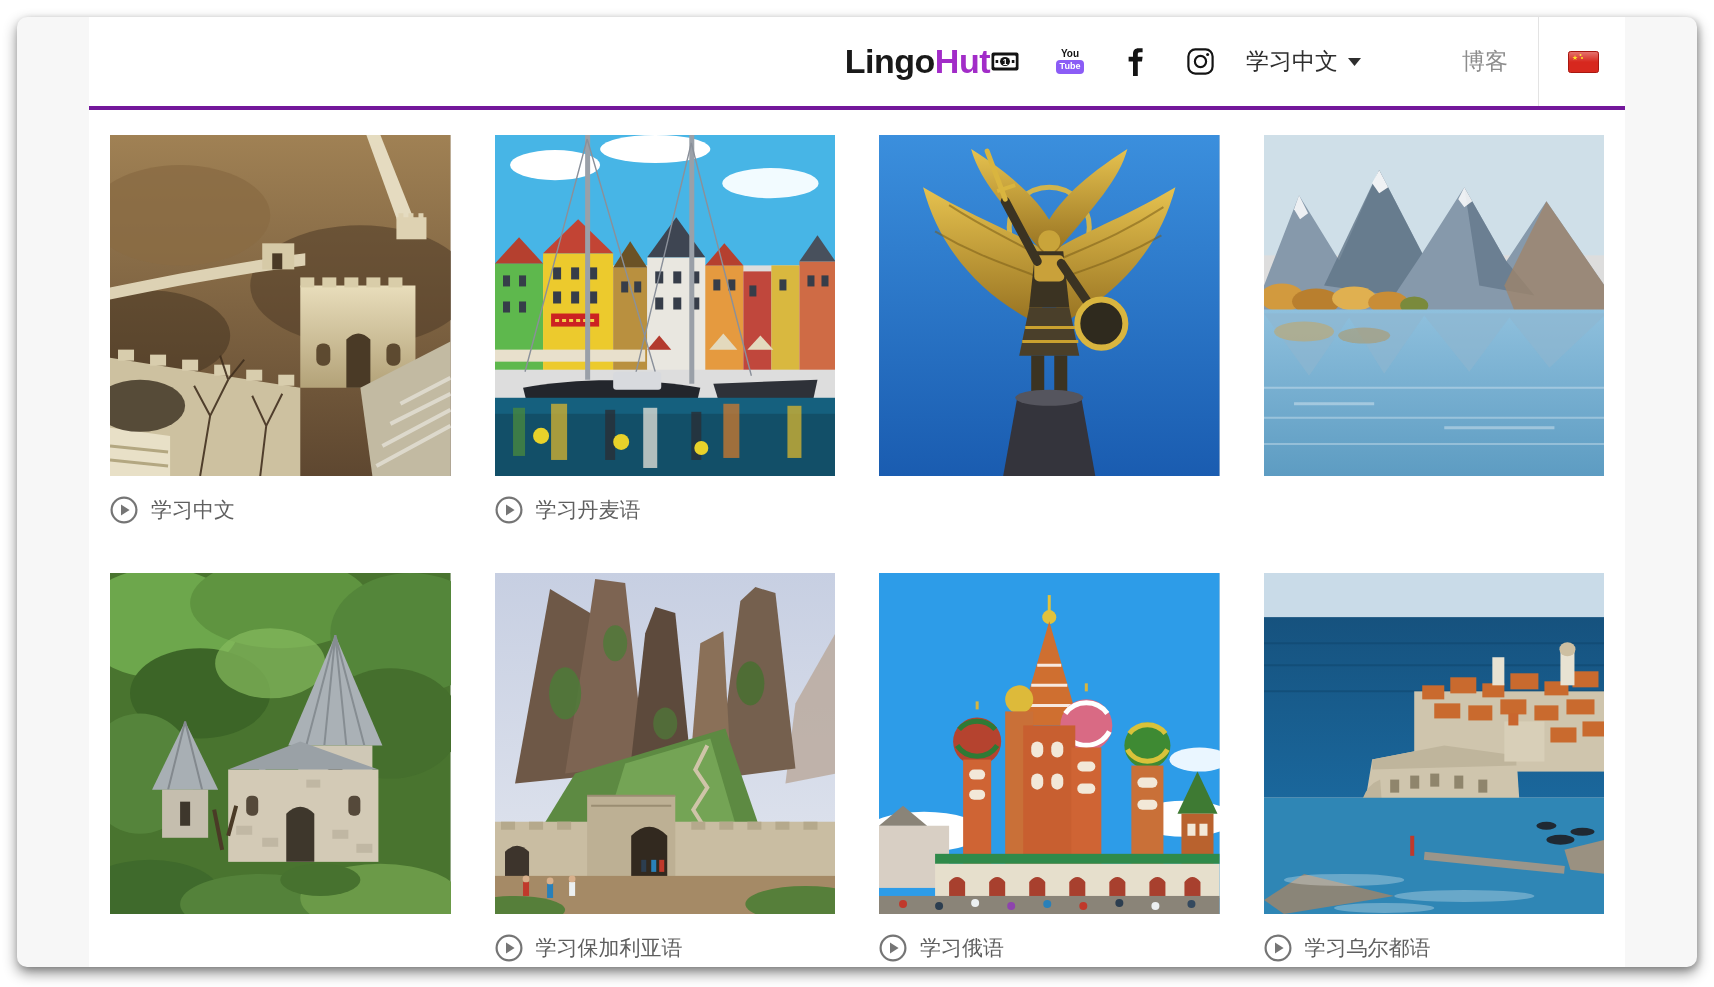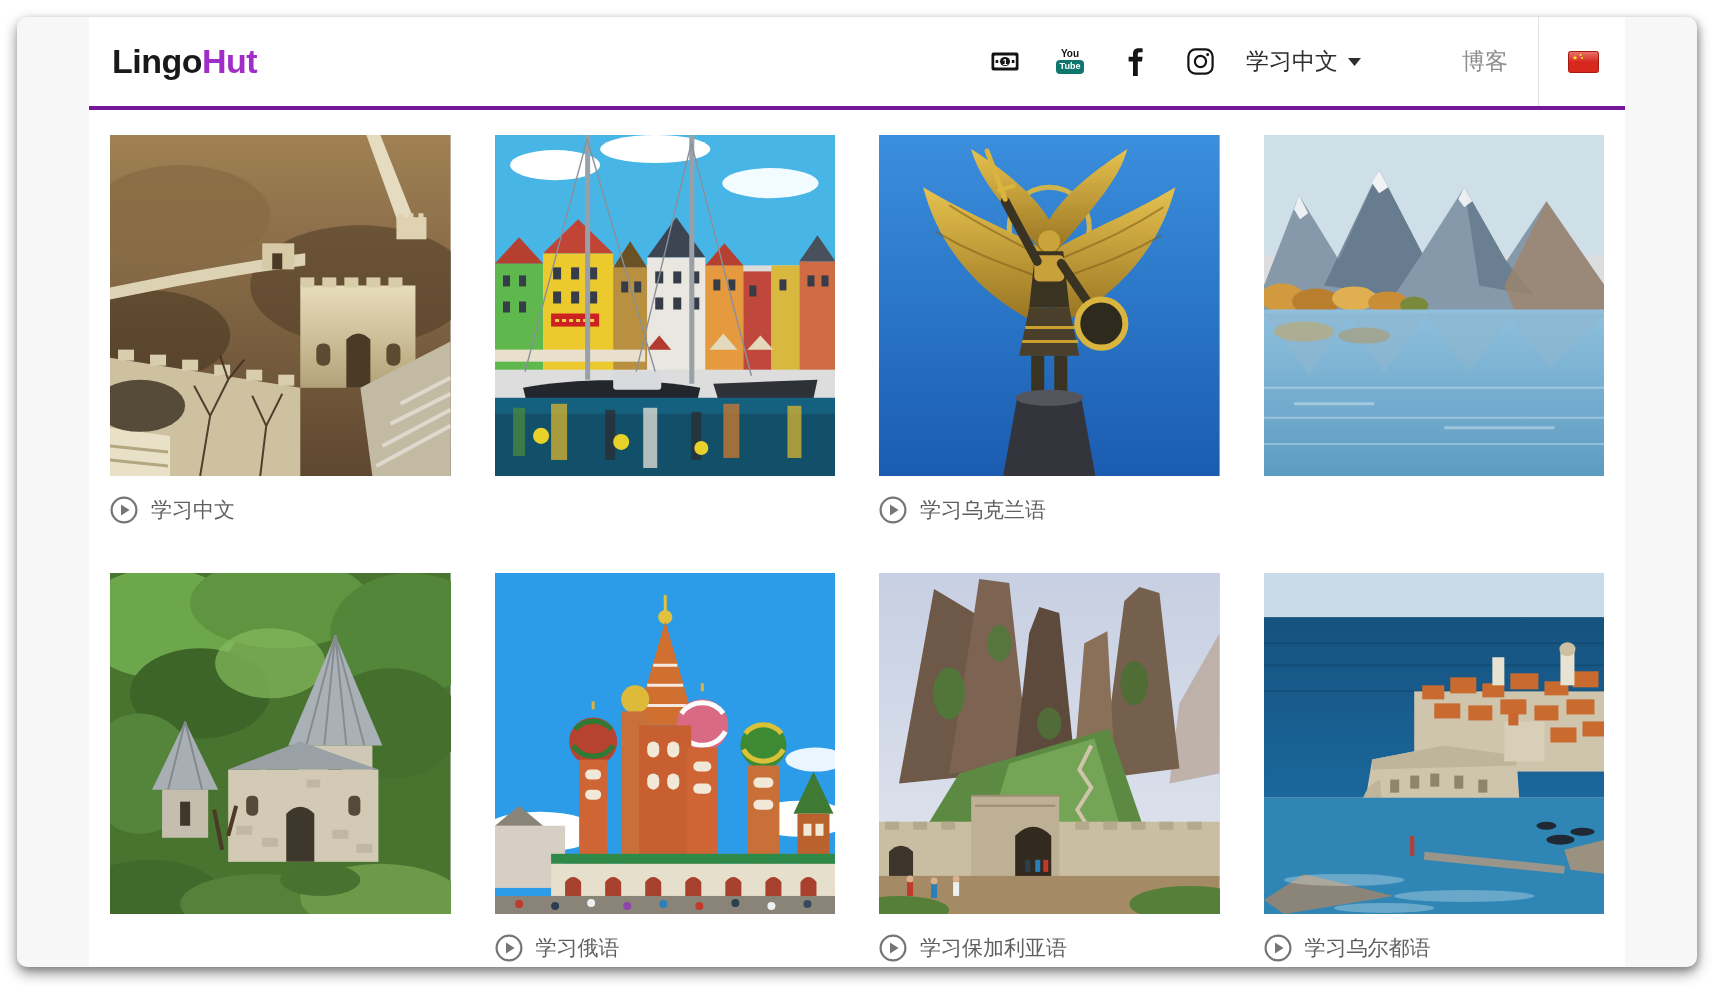--- a/index.html
+++ b/index.html
@@ -7,34 +7,34 @@
   html,body { width:1714px; height:987px; background:#ffffff; overflow:hidden;
               font-family:"Liberation Sans","DejaVu Sans",sans-serif; }
   .frame {
     position:absolute; left:17px; top:17px; width:1680px; height:950px;
     background:#f7f7f7; border-radius:10px; overflow:hidden;
     box-shadow:0 6px 14px rgba(0,0,0,.45), 2px 2px 6px rgba(0,0,0,.18);
   }
   .site { width:1536px; height:100%; margin:0 auto; background:#ffffff; }
   
   .site-header {
-    display:flex; align-items:center; justify-content:space-between;
+    display:flex; align-items:center; justify-content:flex-end;
     height:93px; padding:0 26px 0 23px;
     border-bottom:4px solid #73179b; background:#fff;
   }
   .logo { font-size:34px; font-weight:800; letter-spacing:-.5px; color:#191919;
           cursor:pointer; white-space:nowrap; }
   .logo .accent { color:#a22cc8; }
   .header-right { display:flex; align-items:center; height:100%; }
   .hicon { display:flex; align-items:center; justify-content:center;
            width:30px; height:34px; margin-left:35px; cursor:pointer; color:#141414; }
   .hicon:first-child { margin-left:0; }
   .yt { display:flex; flex-direction:column; align-items:center; line-height:1; }
   .yt-you { font-size:10px; font-weight:700; color:#141414; }
-  .yt-tube { font-size:9px; font-weight:700; color:#fff; background:#0f766e;
+  .yt-tube { font-size:9px; font-weight:700; color:#fff; background:#8b5cf6;
              border-radius:4px; padding:2px 4px 3px; margin-top:1px; }
   .lang-menu { display:flex; align-items:center; margin-left:31px; cursor:pointer;
                font-size:23px; color:#2e2e2e; white-space:nowrap; }
   .lang-menu svg { margin-left:10px; }
   .blog-link { margin-left:101px; font-size:23px; color:#8c8c8c; cursor:pointer; white-space:nowrap; }
   .vdivider { width:1px; height:100%; background:#e3e3e3; margin-left:30px; }
   .flag { margin-left:29px; cursor:pointer; line-height:0; }
   
   .cards { display:grid; grid-template-columns:repeat(4,1fr);
            column-gap:44px; row-gap:45px; padding:25px 21px 0; background:#fff; }
@@ -249,20 +249,29 @@
               <rect x="18" y="272" width="12" height="48" fill="#4a8a3c"></rect>
               <rect x="292" y="270" width="14" height="52" fill="#d9b52f"></rect>
               <rect x="110" y="274" width="10" height="50" fill="#2a2d33"></rect>
               <rect x="196" y="276" width="10" height="48" fill="#2a2d33"></rect>
             </g>
             <circle cx="46" cy="300" r="8" fill="#e8d22a"></circle>
             <circle cx="126" cy="306" r="8" fill="#e8d22a"></circle>
             <circle cx="206" cy="312" r="7" fill="#e8d22a"></circle>
           </svg>
         </div>
+        <div class="card-label">
+          <span class="play">
+            <svg width="28" height="28" viewBox="0 0 28 28">
+                <circle cx="14" cy="14" r="12.4" fill="none" stroke="#757575" stroke-width="2.2"></circle>
+                <path d="M11 8.6 L19.6 14 L11 19.4 Z" fill="#757575"></path>
+              </svg>
+          </span>
+          <span>学习丹麦语</span>
+        </div>
       </div>
 
       <div class="card">
         <div class="card-img">
           <svg viewBox="0 0 340 340" preserveAspectRatio="none">
             <defs>
               <linearGradient id="uksky" x1="0" y1="0" x2="0" y2="1">
                 <stop offset="0" stop-color="#3b8fdd"></stop>
                   <stop offset="1" stop-color="#1a5cb0"></stop>
                 </linearGradient>
@@ -288,29 +297,20 @@
             <rect x="152" y="220" width="13" height="44" fill="#3b3322"></rect>
             <rect x="175" y="220" width="13" height="44" fill="#3b3322"></rect>
             <path d="M158 126 L126 66" stroke="#3b3322" stroke-width="9" stroke-linecap="round"></path>
             <path d="M126 64 L108 16" stroke="#d9b53f" stroke-width="5" stroke-linecap="round"></path>
             <path d="M118 56 L136 50" stroke="#d9b53f" stroke-width="4"></path>
             <path d="M182 128 L212 172" stroke="#3b3322" stroke-width="9" stroke-linecap="round"></path>
             <circle cx="222" cy="188" r="24" fill="#2f2a1e" stroke="#d9b53f" stroke-width="6"></circle>
             <path d="M138 262 L202 262 L216 340 L124 340 Z" fill="#34343c"></path>
             <ellipse cx="170" cy="262" rx="34" ry="8" fill="#55555e"></ellipse>
           </svg>
-        </div>
-        <div class="card-label">
-          <span class="play">
-            <svg width="28" height="28" viewBox="0 0 28 28">
-                <circle cx="14" cy="14" r="12.4" fill="none" stroke="#757575" stroke-width="2.2"></circle>
-                <path d="M11 8.6 L19.6 14 L11 19.4 Z" fill="#757575"></path>
-              </svg>
-          </span>
-          <span>学习乌克兰语</span>
         </div>
       </div>
 
       <div class="card">
         <div class="card-img">
           <svg viewBox="0 0 340 340" preserveAspectRatio="none">
             <defs>
                 <linearGradient id="lake" x1="0" y1="0" x2="0" y2="1">
               <stop offset="0" stop-color="#8fc0dd"></stop>
                   <stop offset="1" stop-color="#5d9cc2"></stop>
@@ -374,95 +374,20 @@
                 <rect x="222" y="256" width="16" height="9"></rect>
                 <rect x="246" y="270" width="16" height="9"></rect>
                 <rect x="196" y="206" width="14" height="8"></rect>
             </g>
             <ellipse cx="40" cy="320" rx="70" ry="34" fill="#3f6a2c"></ellipse>
             <ellipse cx="150" cy="330" rx="80" ry="30" fill="#54823a"></ellipse>
             <ellipse cx="270" cy="324" rx="80" ry="34" fill="#6b9a48"></ellipse>
             <ellipse cx="210" cy="306" rx="40" ry="16" fill="#47722f"></ellipse>
             <path d="M112 276 L104 236 M118 262 L126 232" stroke="#4a3a26" stroke-width="4" fill="none"></path>
           </svg>
-        </div>
-      </div>
-
-      <div class="card">
-        <div class="card-img">
-          <svg viewBox="0 0 340 340" preserveAspectRatio="none">
-            <rect width="340" height="340" fill="#2d9ce8"></rect>
-            <ellipse cx="45" cy="258" rx="58" ry="20" fill="#ffffff"></ellipse>
-            <ellipse cx="305" cy="245" rx="50" ry="18" fill="#ffffff"></ellipse>
-            <ellipse cx="320" cy="186" rx="30" ry="12" fill="#eaf6ff"></ellipse>
-            <path d="M170 22 L170 40" stroke="#e2c23c" stroke-width="3"></path>
-            <circle cx="170" cy="44" r="7" fill="#e2c23c"></circle>
-            <polygon points="170,48 140,152 200,152" fill="#cf6f30"></polygon>
-            <g stroke="#ffffff" stroke-width="3" opacity=".85">
-              <path d="M158 92 h24 M152 112 h36 M146 132 h48"></path>
-            </g>
-            <circle cx="98" cy="168" r="24" fill="#b5432f"></circle>
-            <path d="M80 156 A24 24 0 0 1 116 156 M78 172 A24 24 0 0 0 118 172" stroke="#2f7a35" stroke-width="5" fill="none"></path>
-            <path d="M98 136 L98 128" stroke="#d9b53f" stroke-width="3"></path>
-            <circle cx="140" cy="126" r="14" fill="#ddba3a"></circle>
-            <circle cx="207" cy="152" r="26" fill="#d96a84"></circle>
-            <path d="M186 140 A26 26 0 0 1 228 140 M184 158 A26 26 0 0 0 230 158" stroke="#ffffff" stroke-width="5" fill="none"></path>
-            <path d="M207 118 L207 110" stroke="#d9b53f" stroke-width="3"></path>
-            <circle cx="268" cy="172" r="23" fill="#3e8a33"></circle>
-            <path d="M250 160 A23 23 0 0 1 286 160 M248 176 A23 23 0 0 0 288 176" stroke="#d9c23a" stroke-width="5" fill="none"></path>
-            <rect x="84" y="186" width="28" height="108" fill="#cf6434"></rect>
-            <rect x="126" y="138" width="28" height="156" fill="#c97038"></rect>
-            <rect x="144" y="152" width="52" height="142" fill="#c85f30"></rect>
-            <rect x="192" y="174" width="30" height="120" fill="#cf6434"></rect>
-            <rect x="252" y="192" width="32" height="102" fill="#c97038"></rect>
-            <g fill="#f2e8d8">
-              <rect x="90" y="196" width="16" height="10" rx="5"></rect>
-                <rect x="90" y="216" width="16" height="10" rx="5"></rect>
-              <rect x="152" y="168" width="12" height="16" rx="6"></rect>
-                <rect x="172" y="168" width="12" height="16" rx="6"></rect>
-              <rect x="152" y="200" width="12" height="16" rx="6"></rect>
-                <rect x="172" y="200" width="12" height="16" rx="6"></rect>
-              <rect x="198" y="188" width="18" height="10" rx="5"></rect>
-                <rect x="198" y="210" width="18" height="10" rx="5"></rect>
-              <rect x="258" y="204" width="20" height="10" rx="5"></rect>
-                <rect x="258" y="226" width="20" height="10" rx="5"></rect>
-            </g>
-            <polygon points="318,198 298,240 338,240" fill="#3e7a33"></polygon>
-            <rect x="302" y="240" width="32" height="60" fill="#b9622e"></rect>
-            <rect x="308" y="250" width="8" height="12" fill="#f2e8d8"></rect>
-              <rect x="320" y="250" width="8" height="12" fill="#f2e8d8"></rect>
-            <rect x="0" y="252" width="70" height="62" fill="#d8cfc4"></rect>
-            <polygon points="0,252 24,232 48,252" fill="#8a8478"></polygon>
-            <rect x="56" y="280" width="284" height="10" fill="#2f8a4a"></rect>
-            <rect x="56" y="290" width="284" height="34" fill="#e6dfcc"></rect>
-            <g fill="#a8402e">
-              <path d="M70 324 v-16 q8 -10 16 0 v16 Z M110 324 v-16 q8 -10 16 0 v16 Z M150 324 v-16 q8 -10 16 0 v16 Z M190 324 v-16 q8 -10 16 0 v16 Z M230 324 v-16 q8 -10 16 0 v16 Z M270 324 v-16 q8 -10 16 0 v16 Z M305 324 v-16 q8 -10 16 0 v16 Z"></path>
-            </g>
-            <rect x="0" y="322" width="340" height="18" fill="#8a8478"></rect>
-            <g>
-              <circle cx="24" cy="330" r="4" fill="#c0392b"></circle>
-                <circle cx="60" cy="332" r="4" fill="#2c3e50"></circle>
-                <circle cx="96" cy="329" r="4" fill="#ecf0f1"></circle>
-                <circle cx="132" cy="332" r="4" fill="#8e44ad"></circle>
-                <circle cx="168" cy="330" r="4" fill="#2980b9"></circle>
-                <circle cx="204" cy="332" r="4" fill="#c0392b"></circle>
-                <circle cx="240" cy="329" r="4" fill="#2c3e50"></circle>
-                <circle cx="276" cy="332" r="4" fill="#ecf0f1"></circle>
-                <circle cx="312" cy="330" r="4" fill="#34495e"></circle>
-            </g>
-          </svg>
-        </div>
-        <div class="card-label">
-          <span class="play">
-            <svg width="28" height="28" viewBox="0 0 28 28">
-                <circle cx="14" cy="14" r="12.4" fill="none" stroke="#757575" stroke-width="2.2"></circle>
-                <path d="M11 8.6 L19.6 14 L11 19.4 Z" fill="#757575"></path>
-              </svg>
-          </span>
-          <span>学习俄语</span>
         </div>
       </div>
 
       <div class="card">
         <div class="card-img">
           <svg viewBox="0 0 340 340" preserveAspectRatio="none">
             <defs>
                 <linearGradient id="bgsky" x1="0" y1="0" x2="0" y2="1">
               <stop offset="0" stop-color="#c7cfe2"></stop>
                   <stop offset="1" stop-color="#e2e6ef"></stop>
@@ -520,20 +445,95 @@
                 <path d="M11 8.6 L19.6 14 L11 19.4 Z" fill="#757575"></path>
               </svg>
           </span>
           <span>学习保加利亚语</span>
         </div>
       </div>
 
       <div class="card">
         <div class="card-img">
           <svg viewBox="0 0 340 340" preserveAspectRatio="none">
+            <rect width="340" height="340" fill="#2d9ce8"></rect>
+            <ellipse cx="45" cy="258" rx="58" ry="20" fill="#ffffff"></ellipse>
+            <ellipse cx="305" cy="245" rx="50" ry="18" fill="#ffffff"></ellipse>
+            <ellipse cx="320" cy="186" rx="30" ry="12" fill="#eaf6ff"></ellipse>
+            <path d="M170 22 L170 40" stroke="#e2c23c" stroke-width="3"></path>
+            <circle cx="170" cy="44" r="7" fill="#e2c23c"></circle>
+            <polygon points="170,48 140,152 200,152" fill="#cf6f30"></polygon>
+            <g stroke="#ffffff" stroke-width="3" opacity=".85">
+              <path d="M158 92 h24 M152 112 h36 M146 132 h48"></path>
+            </g>
+            <circle cx="98" cy="168" r="24" fill="#b5432f"></circle>
+            <path d="M80 156 A24 24 0 0 1 116 156 M78 172 A24 24 0 0 0 118 172" stroke="#2f7a35" stroke-width="5" fill="none"></path>
+            <path d="M98 136 L98 128" stroke="#d9b53f" stroke-width="3"></path>
+            <circle cx="140" cy="126" r="14" fill="#ddba3a"></circle>
+            <circle cx="207" cy="152" r="26" fill="#d96a84"></circle>
+            <path d="M186 140 A26 26 0 0 1 228 140 M184 158 A26 26 0 0 0 230 158" stroke="#ffffff" stroke-width="5" fill="none"></path>
+            <path d="M207 118 L207 110" stroke="#d9b53f" stroke-width="3"></path>
+            <circle cx="268" cy="172" r="23" fill="#3e8a33"></circle>
+            <path d="M250 160 A23 23 0 0 1 286 160 M248 176 A23 23 0 0 0 288 176" stroke="#d9c23a" stroke-width="5" fill="none"></path>
+            <rect x="84" y="186" width="28" height="108" fill="#cf6434"></rect>
+            <rect x="126" y="138" width="28" height="156" fill="#c97038"></rect>
+            <rect x="144" y="152" width="52" height="142" fill="#c85f30"></rect>
+            <rect x="192" y="174" width="30" height="120" fill="#cf6434"></rect>
+            <rect x="252" y="192" width="32" height="102" fill="#c97038"></rect>
+            <g fill="#f2e8d8">
+              <rect x="90" y="196" width="16" height="10" rx="5"></rect>
+                <rect x="90" y="216" width="16" height="10" rx="5"></rect>
+              <rect x="152" y="168" width="12" height="16" rx="6"></rect>
+                <rect x="172" y="168" width="12" height="16" rx="6"></rect>
+              <rect x="152" y="200" width="12" height="16" rx="6"></rect>
+                <rect x="172" y="200" width="12" height="16" rx="6"></rect>
+              <rect x="198" y="188" width="18" height="10" rx="5"></rect>
+                <rect x="198" y="210" width="18" height="10" rx="5"></rect>
+              <rect x="258" y="204" width="20" height="10" rx="5"></rect>
+                <rect x="258" y="226" width="20" height="10" rx="5"></rect>
+            </g>
+            <polygon points="318,198 298,240 338,240" fill="#3e7a33"></polygon>
+            <rect x="302" y="240" width="32" height="60" fill="#b9622e"></rect>
+            <rect x="308" y="250" width="8" height="12" fill="#f2e8d8"></rect>
+              <rect x="320" y="250" width="8" height="12" fill="#f2e8d8"></rect>
+            <rect x="0" y="252" width="70" height="62" fill="#d8cfc4"></rect>
+            <polygon points="0,252 24,232 48,252" fill="#8a8478"></polygon>
+            <rect x="56" y="280" width="284" height="10" fill="#2f8a4a"></rect>
+            <rect x="56" y="290" width="284" height="34" fill="#e6dfcc"></rect>
+            <g fill="#a8402e">
+              <path d="M70 324 v-16 q8 -10 16 0 v16 Z M110 324 v-16 q8 -10 16 0 v16 Z M150 324 v-16 q8 -10 16 0 v16 Z M190 324 v-16 q8 -10 16 0 v16 Z M230 324 v-16 q8 -10 16 0 v16 Z M270 324 v-16 q8 -10 16 0 v16 Z M305 324 v-16 q8 -10 16 0 v16 Z"></path>
+            </g>
+            <rect x="0" y="322" width="340" height="18" fill="#8a8478"></rect>
+            <g>
+              <circle cx="24" cy="330" r="4" fill="#c0392b"></circle>
+                <circle cx="60" cy="332" r="4" fill="#2c3e50"></circle>
+                <circle cx="96" cy="329" r="4" fill="#ecf0f1"></circle>
+                <circle cx="132" cy="332" r="4" fill="#8e44ad"></circle>
+                <circle cx="168" cy="330" r="4" fill="#2980b9"></circle>
+                <circle cx="204" cy="332" r="4" fill="#c0392b"></circle>
+                <circle cx="240" cy="329" r="4" fill="#2c3e50"></circle>
+                <circle cx="276" cy="332" r="4" fill="#ecf0f1"></circle>
+                <circle cx="312" cy="330" r="4" fill="#34495e"></circle>
+            </g>
+          </svg>
+        </div>
+        <div class="card-label">
+          <span class="play">
+            <svg width="28" height="28" viewBox="0 0 28 28">
+                <circle cx="14" cy="14" r="12.4" fill="none" stroke="#757575" stroke-width="2.2"></circle>
+                <path d="M11 8.6 L19.6 14 L11 19.4 Z" fill="#757575"></path>
+              </svg>
+          </span>
+          <span>学习俄语</span>
+        </div>
+      </div>
+
+      <div class="card">
+        <div class="card-img">
+          <svg viewBox="0 0 340 340" preserveAspectRatio="none">
             <defs>
                 <linearGradient id="sea" x1="0" y1="0" x2="0" y2="1">
               <stop offset="0" stop-color="#16527e"></stop>
                   <stop offset="1" stop-color="#1a679c"></stop>
                 </linearGradient>
               </defs>
             <rect width="340" height="48" fill="#c9dbe8"></rect>
             <rect x="0" y="44" width="340" height="180" fill="url(#sea)"></rect>
             <path d="M0 70 h340 M0 92 h340 M0 118 h340" stroke="#0f456b" stroke-width="2" opacity=".5"></path>
             <g>

